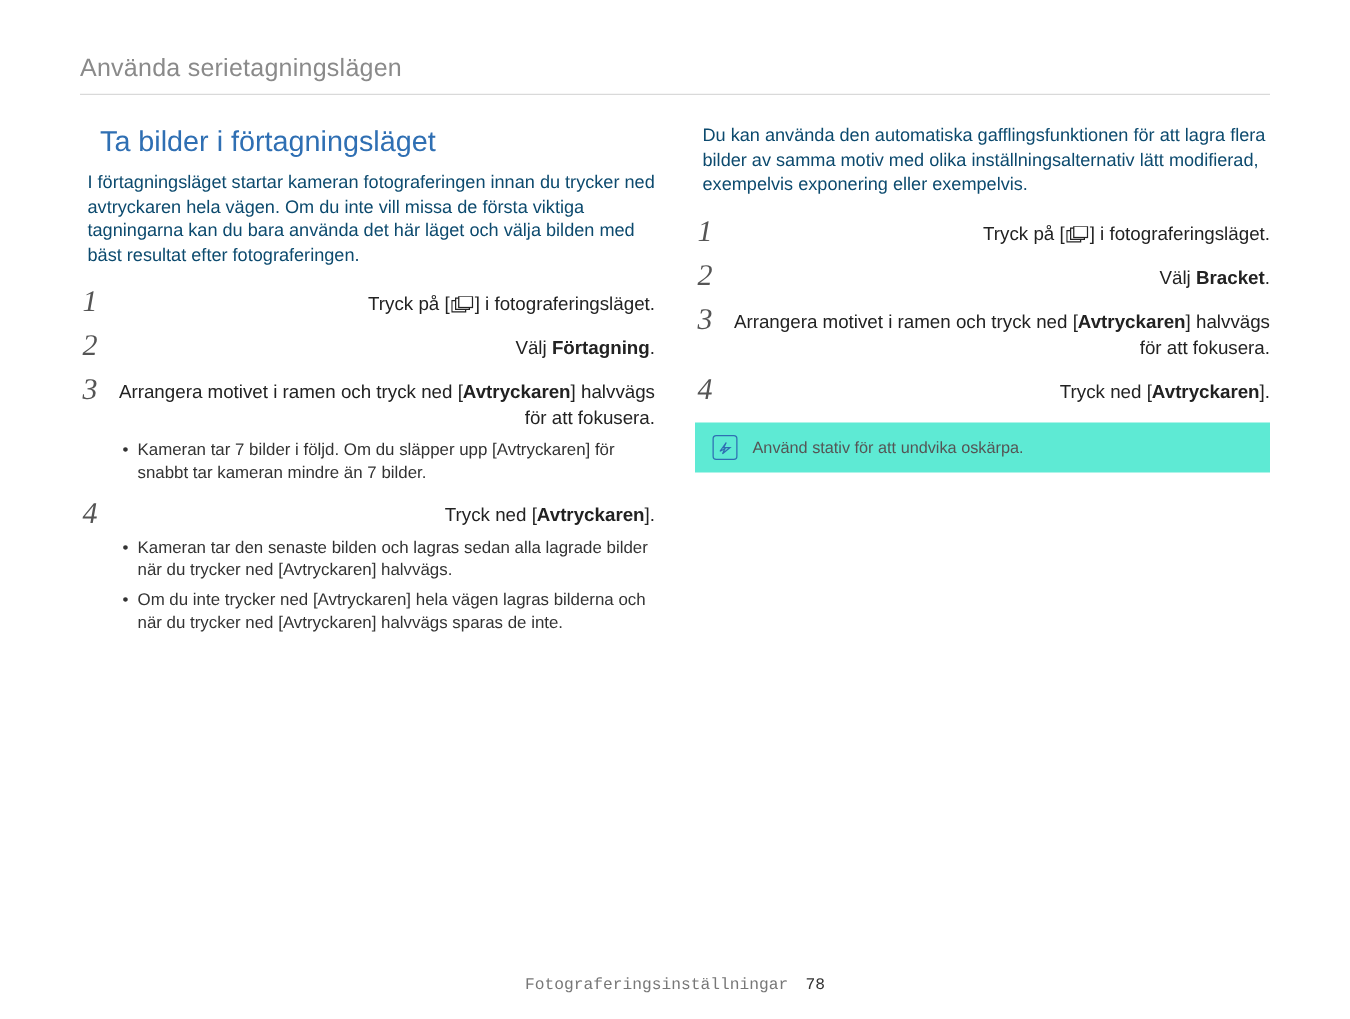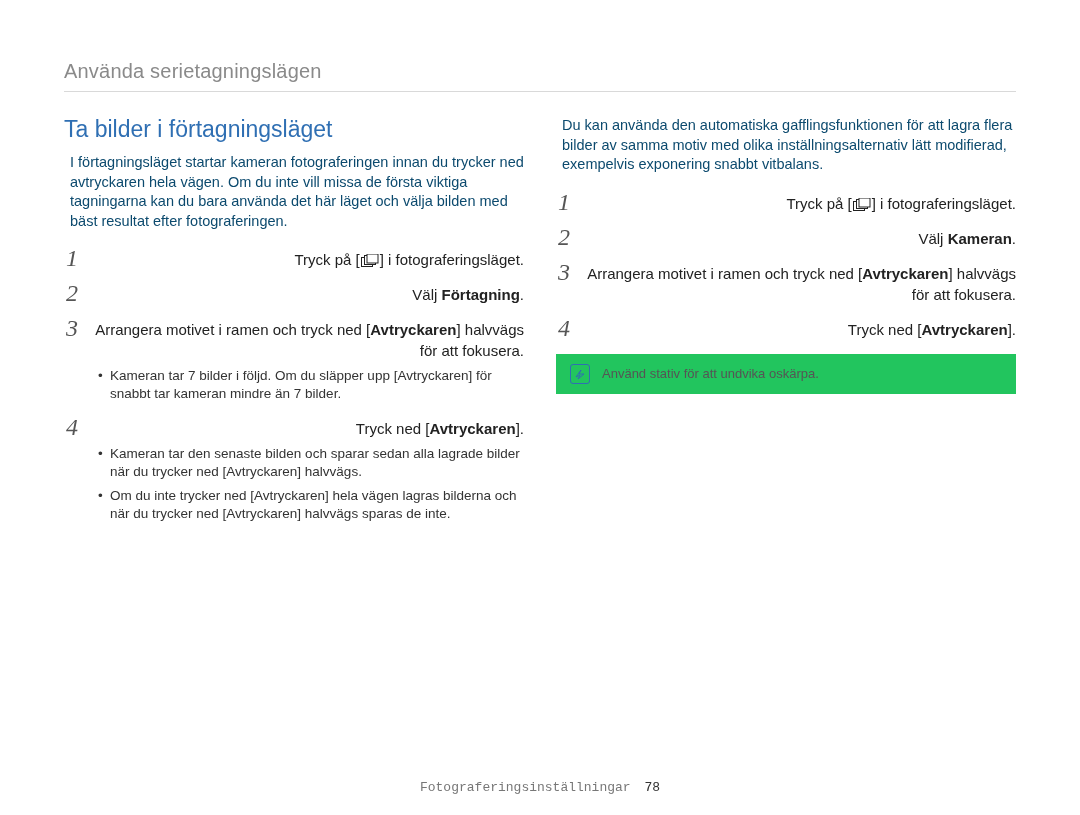--- a/index.html
+++ b/index.html
@@ -9,21 +9,21 @@
     height: 815px;
     background: #fff;
     font-family: Arial, Helvetica, sans-serif;
     color: #222;
   }
   .page {
     position: relative;
     width: 1080px;
     height: 815px;
     box-sizing: border-box;
-    padding: 60px 64px 0 64px;
+    padding: 44px 64px 0 64px;
   }
   .header-section {
     font-size: 20px;
     font-weight: 300;
     color: #8a8a8a;
     letter-spacing: 0.2px;
   }
   .header-rule {
     border: none;
     border-top: 1px solid #d9d9d9;
@@ -34,21 +34,21 @@
     gap: 32px;
   }
   .col {
     flex: 1;
     min-width: 0;
   }
   h2.subheading {
     font-size: 23px;
     font-weight: 400;
     color: #2f6fb3;
-    margin: 0 0 10px 0;
+    margin: 0 0 10px 16px;
   }
   .intro {
     font-size: 14.5px;
     line-height: 1.35;
     color: #0c4a6e;
     margin: 0 0 18px 6px;
   }
   .steps {
     list-style: none;
     padding: 0;
@@ -102,21 +102,21 @@
   ul.sub > li::before {
     content: "•";
     position: absolute;
     left: 2px;
     top: 0;
     color: #333;
   }
   .note-box {
     display: flex;
     align-items: center;
-    background: #22c55e;
+    background: #5eead4;
     padding: 10px 14px;
     margin-top: 14px;
     font-size: 13px;
     color: #555;
   }
   .note-icon {
     flex: none;
     width: 18px;
     height: 18px;
     border: 1.5px solid #2f6fb3;
@@ -181,48 +181,48 @@
               <span>Kameran tar 7 bilder i följd. Om du släpper upp [</span><span class="bold">Avtryckaren</span><span>] för snabbt tar kameran mindre än 7 bilder.</span>
             </li>
           </ul>
         </li>
         <li>
           <div class="step-text">
             <span>Tryck ned [</span><span class="bold">Avtryckaren</span><span>].</span>
           </div>
           <ul class="sub">
             <li>
-              <span>Kameran tar den senaste bilden och sparar sedan alla lagrade bilder när du trycker ned [</span><span class="bold">Avtryckaren</span><span>] halvvägs.</span>
+              <span>Kameran tar den senaste bilden och lagras sedan alla lagrade bilder när du trycker ned [</span><span class="bold">Avtryckaren</span><span>] halvvägs.</span>
             </li>
             <li>
               <span>Om du inte trycker ned [</span><span class="bold">Avtryckaren</span><span>] hela vägen lagras bilderna och när du trycker ned [</span><span class="bold">Avtryckaren</span><span>] halvvägs sparas de inte.</span>
             </li>
           </ul>
         </li>
       </ol>
     </div>
 
     <div class="col">
-      <p class="intro">Du kan använda den automatiska gafflingsfunktionen för att lagra flera bilder av samma motiv med olika inställningsalternativ lätt modifierad, exempelvis exponering snabbt vitbalans.</p>
+      <p class="intro">Du kan använda den automatiska gafflingsfunktionen för att lagra flera bilder av samma motiv med olika inställningsalternativ lätt modifierad, exempelvis exponering eller exempelvis.</p>
 
       <ol class="steps">
         <li>
           <div class="step-text">
             <span>Tryck på [</span><span class="icon-inline">
                 <svg width="18" height="14" viewBox="0 0 18 14">
                   <rect x="0.5" y="3.5" width="11" height="9" fill="none" stroke="#222"></rect>
                   <rect x="3.5" y="1.5" width="11" height="9" fill="#fff" stroke="#222"></rect>
                   <rect x="6" y="0" width="11" height="9" fill="#fff" stroke="#222"></rect>
                 </svg>
               </span><span>] i fotograferingsläget.</span>
           </div>
         </li>
         <li>
           <div class="step-text">
-            <span>Välj </span><span class="bold">Kameran</span><span>.</span>
+            <span>Välj </span><span class="bold">Bracket</span><span>.</span>
           </div>
         </li>
         <li>
           <div class="step-text">
             <span>Arrangera motivet i ramen och tryck ned [</span><span class="bold">Avtryckaren</span><span>] halvvägs för att fokusera.</span>
           </div>
         </li>
         <li>
           <div class="step-text">
             <span>Tryck ned [</span><span class="bold">Avtryckaren</span><span>].</span>

